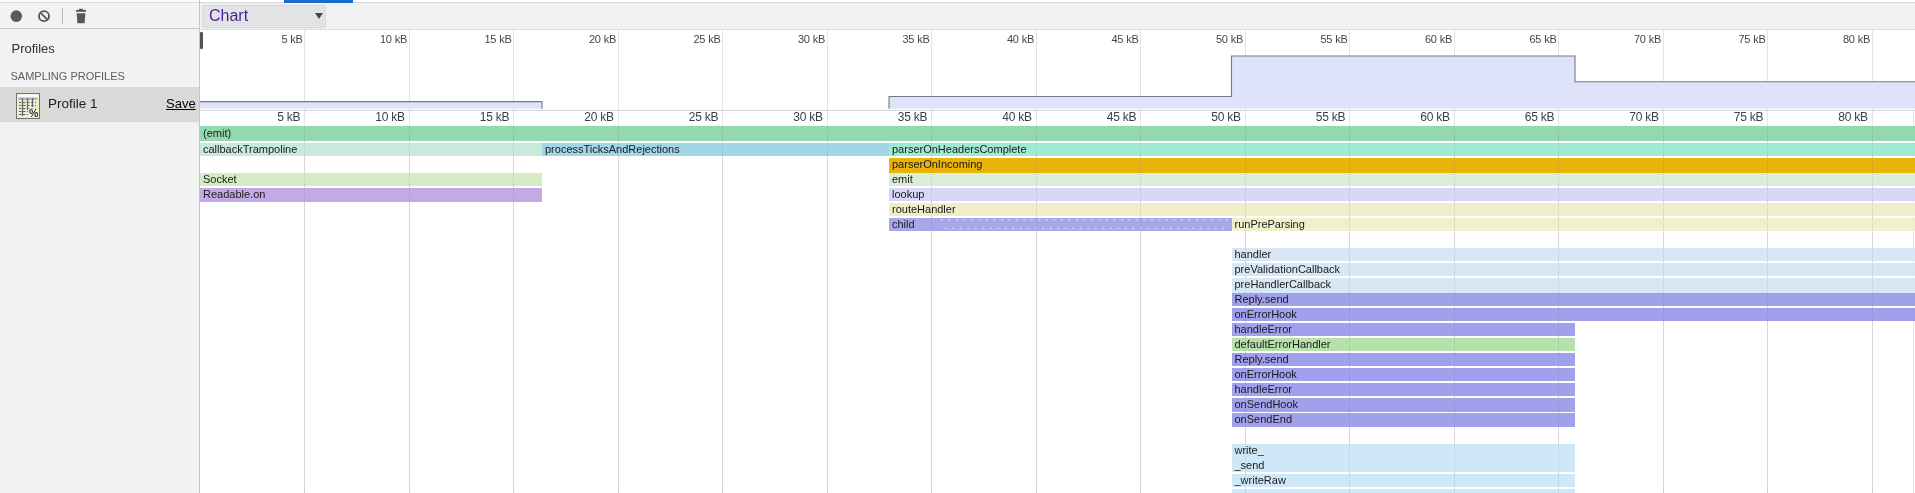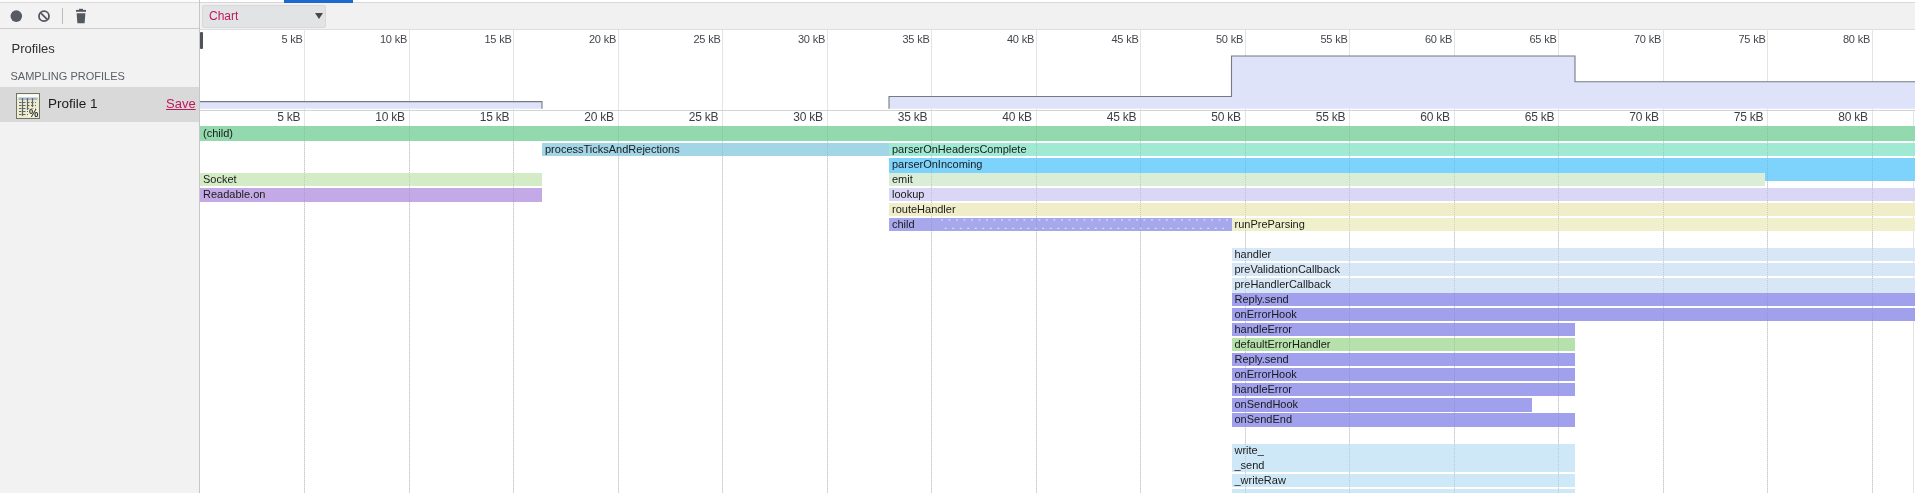--- a/index.html
+++ b/index.html
@@ -42,28 +42,28 @@
 <line x1="3" y1="18.5" x2="12" y2="18.5" stroke-dasharray="2.5,1.5"></line>
 <line x1="3" y1="21.5" x2="12" y2="21.5" stroke-dasharray="2.5,1.5"></line>
 <line x1="6.5" y1="5" x2="6.5" y2="23"></line>
         <line x1="11.5" y1="5" x2="11.5" y2="17"></line>
         <line x1="16.5" y1="5" x2="16.5" y2="14"></line>
 </g>
 <rect x="12.5" y="15.5" width="9.5" height="8.5" fill="#f6f5e2"></rect>
 <text x="13" y="23.8" font-size="10.5" font-weight="bold" fill="#2f2f2f" font-family="Liberation Sans">%</text>
 </svg>
 <div class="abs" style="left:48px;top:87px;height:34.7px;line-height:34.7px;font-size:13.5px;color:#1c1c1c">Profile 1</div>
-<div class="abs" style="left:166px;top:87px;height:34.7px;line-height:34.7px;font-size:13px;color:#be185d;text-decoration:underline">Save</div>
+<div class="abs" style="left:166px;top:87px;height:34.7px;line-height:34.7px;font-size:13px;color:#000000;text-decoration:underline">Save</div>
 <div class="abs" style="left:199px;top:0;width:1.2px;height:493px;background:#c6c6c6"></div>
 <div class="abs" style="left:200px;top:2.3px;width:1715px;height:1px;background:#d8d8d8"></div>
 <div class="abs" style="left:200px;top:3.3px;width:1715px;height:26px;background:#f1f1f2"></div>
 <div class="abs" style="left:200px;top:29.3px;width:1715px;height:0.8px;background:#dededf"></div>
 <div class="abs" style="left:284px;top:0;width:69px;height:2.6px;background:#1a6ad0"></div>
 <div class="abs" style="left:202.4px;top:5.3px;width:123.6px;height:22.6px;background:#e2e3e5;border:1px solid #d8d8da;border-radius:2px"></div>
-<div class="abs" style="left:209px;top:5.3px;height:22.6px;line-height:22px;font-size:12px;color:#be185d">Chart</div>
+<div class="abs" style="left:209px;top:5.3px;height:22.6px;line-height:22px;font-size:16px;color:#4c1d95">Chart</div>
 <div class="abs" style="left:315px;top:13px;width:0;height:0;border-left:4.2px solid transparent;border-right:4.2px solid transparent;border-top:6.8px solid #46484c"></div>
 <div class="gline" style="left:304.2px;top:30px;height:80px"></div>
 <div class="glab" style="left:244.6px;top:32.9px">5&nbsp;kB</div>
 <div class="gline" style="left:408.7px;top:30px;height:80px"></div>
 <div class="glab" style="left:349.1px;top:32.9px">10&nbsp;kB</div>
 <div class="gline" style="left:513.2px;top:30px;height:80px"></div>
 <div class="glab" style="left:453.6px;top:32.9px">15&nbsp;kB</div>
 <div class="gline" style="left:617.7px;top:30px;height:80px"></div>
 <div class="glab" style="left:558.1px;top:32.9px">20&nbsp;kB</div>
 <div class="gline" style="left:722.2px;top:30px;height:80px"></div>
@@ -124,43 +124,44 @@
 <div class="glab2" style="left:1391.9px;top:109.6px">60&nbsp;kB</div>
 <div class="gline" style="left:1558.2px;top:110.6px;height:382.4px"></div>
 <div class="glab2" style="left:1496.4px;top:109.6px">65&nbsp;kB</div>
 <div class="gline" style="left:1662.7px;top:110.6px;height:382.4px"></div>
 <div class="glab2" style="left:1600.9px;top:109.6px">70&nbsp;kB</div>
 <div class="gline" style="left:1767.2px;top:110.6px;height:382.4px"></div>
 <div class="glab2" style="left:1705.4px;top:109.6px">75&nbsp;kB</div>
 <div class="gline" style="left:1871.7px;top:110.6px;height:382.4px"></div>
 <div class="glab2" style="left:1809.9px;top:109.6px">80&nbsp;kB</div>
 <div class="gline" style="left:1913.4px;top:110.6px;height:382.4px"></div>
-<div class="bar" style="left:200px;top:125.50px;width:1715px;height:15.70px;line-height:15.70px;background-color:#93d9ae">(child)</div>
+<div class="bar" style="left:200px;top:125.50px;width:1715px;height:15.70px;line-height:15.70px;background-color:#93d9ae">(emit)</div>
+<div class="bar" style="left:200px;top:142.50px;width:342px;height:13.20px;line-height:13.20px;background-color:#c8e9dc">callbackTrampoline</div>
 <div class="bar" style="left:542px;top:142.50px;width:347px;height:13.20px;line-height:13.20px;background-color:#a2d6e6">processTicksAndRejections</div>
 <div class="bar" style="left:889px;top:142.50px;width:1026px;height:13.20px;line-height:13.20px;background-color:#a0ead4">parserOnHeadersComplete</div>
-<div class="bar" style="left:889px;top:157.55px;width:1026px;height:23px;line-height:13.20px;background-color:#7dd3fc">parserOnIncoming</div>
+<div class="bar" style="left:889px;top:157.55px;width:1026px;height:23px;line-height:13.20px;background-color:#eab308">parserOnIncoming</div>
 <div class="bar" style="left:200px;top:172.60px;width:342px;height:13.20px;line-height:13.20px;background-color:#d4ecc6">Socket</div>
-<div class="bar" style="left:889px;top:172.60px;width:876px;height:13.20px;line-height:13.20px;background-color:#daedd7">emit</div>
+<div class="bar" style="left:889px;top:172.60px;width:1026px;height:13.20px;line-height:13.20px;background-color:#daedd7">emit</div>
 <div class="bar" style="left:200px;top:187.65px;width:342px;height:14px;line-height:13.20px;background-color:#c3a9e5">Readable.on</div>
 <div class="bar" style="left:889px;top:187.65px;width:1026px;height:13.20px;line-height:13.20px;background-color:#dad6f6">lookup</div>
 <div class="bar" style="left:889px;top:202.70px;width:1026px;height:13.20px;line-height:13.20px;background-color:#efeec9">routeHandler</div>
 <div class="bar" style="left:889px;top:217.75px;width:342.5px;height:13.20px;line-height:13.20px;background-color:#a7a7ec">child</div>
 <div class="abs" style="left:941px;top:217.75px;width:286.5px;height:13.20px;background-image:radial-gradient(circle, rgba(225,245,255,0.9) 0.7px, transparent 1px),radial-gradient(circle, rgba(225,245,255,0.9) 0.7px, transparent 1px);background-size:7.5px 13.2px,7.5px 13.2px;background-position:1px 4px,4.7px 8.6px"></div>
 <div class="bar" style="left:1231.5px;top:217.75px;width:683.5px;height:13.20px;line-height:13.20px;background-color:#f0f1cc">runPreParsing</div>
 <div class="bar" style="left:1231.5px;top:247.85px;width:683.5px;height:13.20px;line-height:13.20px;background-color:#d8e7f5">handler</div>
 <div class="bar" style="left:1231.5px;top:262.90px;width:772px;height:13.20px;line-height:13.20px;background-color:#d8e7f5">preValidationCallback</div>
 <div class="bar" style="left:1231.5px;top:277.95px;width:683.5px;height:23px;line-height:13.20px;background-color:#d8e7f5">preHandlerCallback</div>
 <div class="bar" style="left:1231.5px;top:293.00px;width:683.5px;height:13.20px;line-height:13.20px;background-color:#a0a0ec">Reply.send</div>
 <div class="bar" style="left:1231.5px;top:308.05px;width:683.5px;height:13.20px;line-height:13.20px;background-color:#a0a0ec">onErrorHook</div>
 <div class="bar" style="left:1231.5px;top:323.10px;width:343.0px;height:13.20px;line-height:13.20px;background-color:#a0a0ec">handleError</div>
 <div class="bar" style="left:1231.5px;top:338.15px;width:343.0px;height:13.20px;line-height:13.20px;background-color:#b7e1ab">defaultErrorHandler</div>
 <div class="bar" style="left:1231.5px;top:353.20px;width:343.0px;height:13.20px;line-height:13.20px;background-color:#a0a0ec">Reply.send</div>
 <div class="bar" style="left:1231.5px;top:368.25px;width:343.0px;height:13.20px;line-height:13.20px;background-color:#a0a0ec">onErrorHook</div>
 <div class="bar" style="left:1231.5px;top:383.30px;width:343.0px;height:13.20px;line-height:13.20px;background-color:#a0a0ec">handleError</div>
-<div class="bar" style="left:1231.5px;top:398.35px;width:300px;height:13.20px;line-height:13.20px;background-color:#a0a0ec">onSendHook</div>
+<div class="bar" style="left:1231.5px;top:398.35px;width:343.0px;height:13.20px;line-height:13.20px;background-color:#a0a0ec">onSendHook</div>
 <div class="bar" style="left:1231.5px;top:413.40px;width:343.0px;height:13.20px;line-height:13.20px;background-color:#a0a0ec">onSendEnd</div>
 <div class="bar" style="left:1231.5px;top:454px;width:343.0px;height:13.20px;line-height:13.20px;background-color:#cfe8f7">end</div>
 <div class="bar" style="left:1231.5px;top:443.50px;width:343.0px;height:26px;line-height:13.20px;background-color:#cfe8f7">write_</div>
 <div class="bar" style="left:1231.5px;top:458.55px;width:343.0px;height:13.20px;line-height:13.20px;background-color:#cfe8f7">_send</div>
 <div class="bar" style="left:1231.5px;top:473.60px;width:343.0px;height:13.20px;line-height:13.20px;background-color:#cfe8f7">_writeRaw</div>
 <div class="bar" style="left:1231.5px;top:488.65px;width:343.0px;height:4.35px;line-height:4.35px;background-color:#cfe8f7"></div>
 <div class="abs" style="left:304.2px;top:126px;height:367px;border-left:1px dotted rgba(100,100,125,0.22)"></div>
 <div class="abs" style="left:408.7px;top:126px;height:367px;border-left:1px dotted rgba(100,100,125,0.22)"></div>
 <div class="abs" style="left:513.2px;top:126px;height:367px;border-left:1px dotted rgba(100,100,125,0.22)"></div>
 <div class="abs" style="left:617.7px;top:126px;height:367px;border-left:1px dotted rgba(100,100,125,0.22)"></div>

